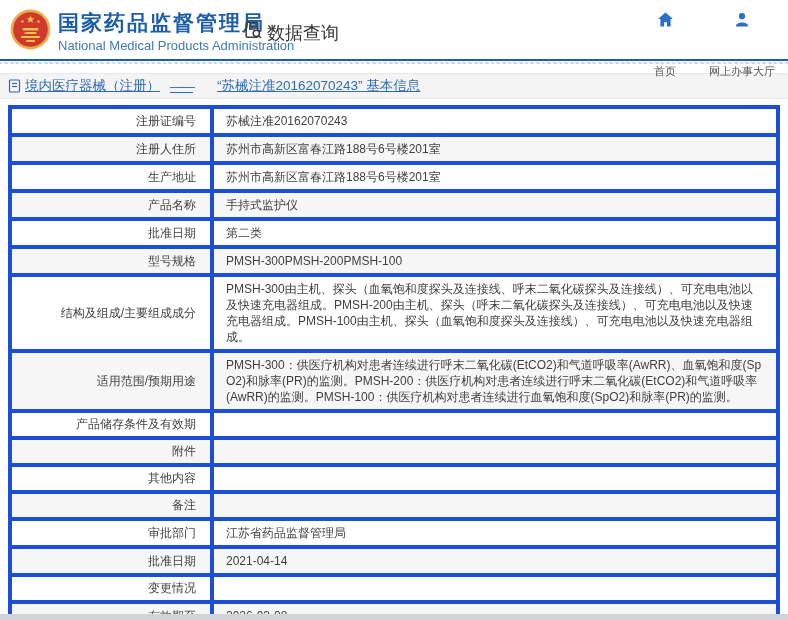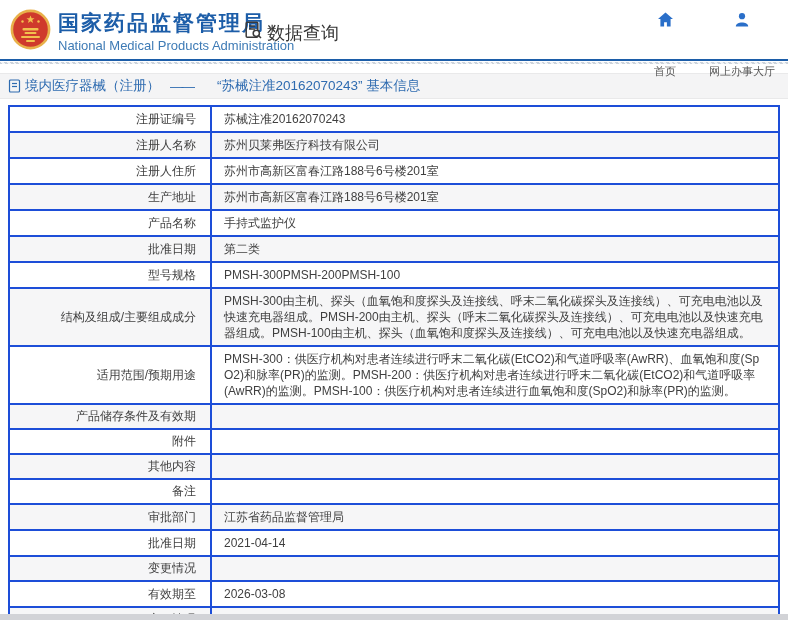--- a/index.html
+++ b/index.html
@@ -18,30 +18,30 @@
   .quick-links { position:absolute; right:13px; top:12px; display:flex; gap:26px; }
   .qlink { display:flex; flex-direction:column; align-items:center; cursor:pointer; min-width:36px;gap:28px; }
   .qlink .lbl-sm { font-size:11px; color:#555; margin-top:5px; white-space:nowrap; }
   .hatch { height:2px; margin-top:1px;
            background:repeating-linear-gradient(45deg,#ccd3db 0 2px,#f3f5f7 2px 4px); }
 
   
   .breadcrumb { margin-top:9px; height:26px; background:#f4f4f5;
                 border-top:1px solid #e9e9ea; border-bottom:1px solid #e9e9ea;
                 display:flex; align-items:center; padding-left:8px;
-                color:#2e6bb0; font-size:13.5px; }
+                color:#2e6bb0; font-size:13.5px;text-decoration:underline; }
   .breadcrumb .bc-icon { display:inline-flex; margin-right:4px; }
   .bc-sep { margin:0 10px; letter-spacing:-2px; }
   .bc-title { margin-left:14px; }
 
   
   .table-wrap { margin:6px 8px 0 8px; }
   table.info { width:100%; border-collapse:collapse; table-layout:fixed; }
   table.info col.c1 { width:202px; }
-  table.info td { border:2px solid #1d4ed8; font-size:12px; color:#3f3f3f;
+  table.info td { border:4px solid #1d4ed8; font-size:12px; color:#3f3f3f;
                   padding:4px 12px; line-height:15px; vertical-align:middle; }
   table.info td.lbl { text-align:right; padding-right:14px; white-space:nowrap; overflow:hidden; }
   table.info td.val { word-break:break-all; line-height:16px; }
   table.info tr:nth-child(even) { background:#f6f6f7; }
   table.info td.val a { color:#4d9bd5; text-decoration:none; }
   .cell-icon { display:inline-block; vertical-align:-1px; margin-right:3px; }
 
   
   .footer-strip { position:absolute; left:0; bottom:0; width:100%; height:6px; background:#d2d3d7; }
 </style>
@@ -119,24 +119,20 @@
       <colgroup>
           <col class="c1">
           <col>
         </colgroup>
       <tbody>
           <tr>
             <td class="lbl"><span>注册证编号</span></td>
             <td class="val"><span>苏械注准20162070243</span></td>
           </tr>
           <tr>
-            <td class="lbl"><span>注册人名称</span></td>
-            <td class="val"><span>苏州贝莱弗医疗科技有限公司</span></td>
-          </tr>
-          <tr>
             <td class="lbl"><span>注册人住所</span></td>
             <td class="val"><span>苏州市高新区富春江路188号6号楼201室</span></td>
           </tr>
           <tr>
             <td class="lbl"><span>生产地址</span></td>
             <td class="val"><span>苏州市高新区富春江路188号6号楼201室</span></td>
           </tr>
           <tr>
             <td class="lbl"><span>产品名称</span></td>
             <td class="val"><span>手持式监护仪</span></td>

